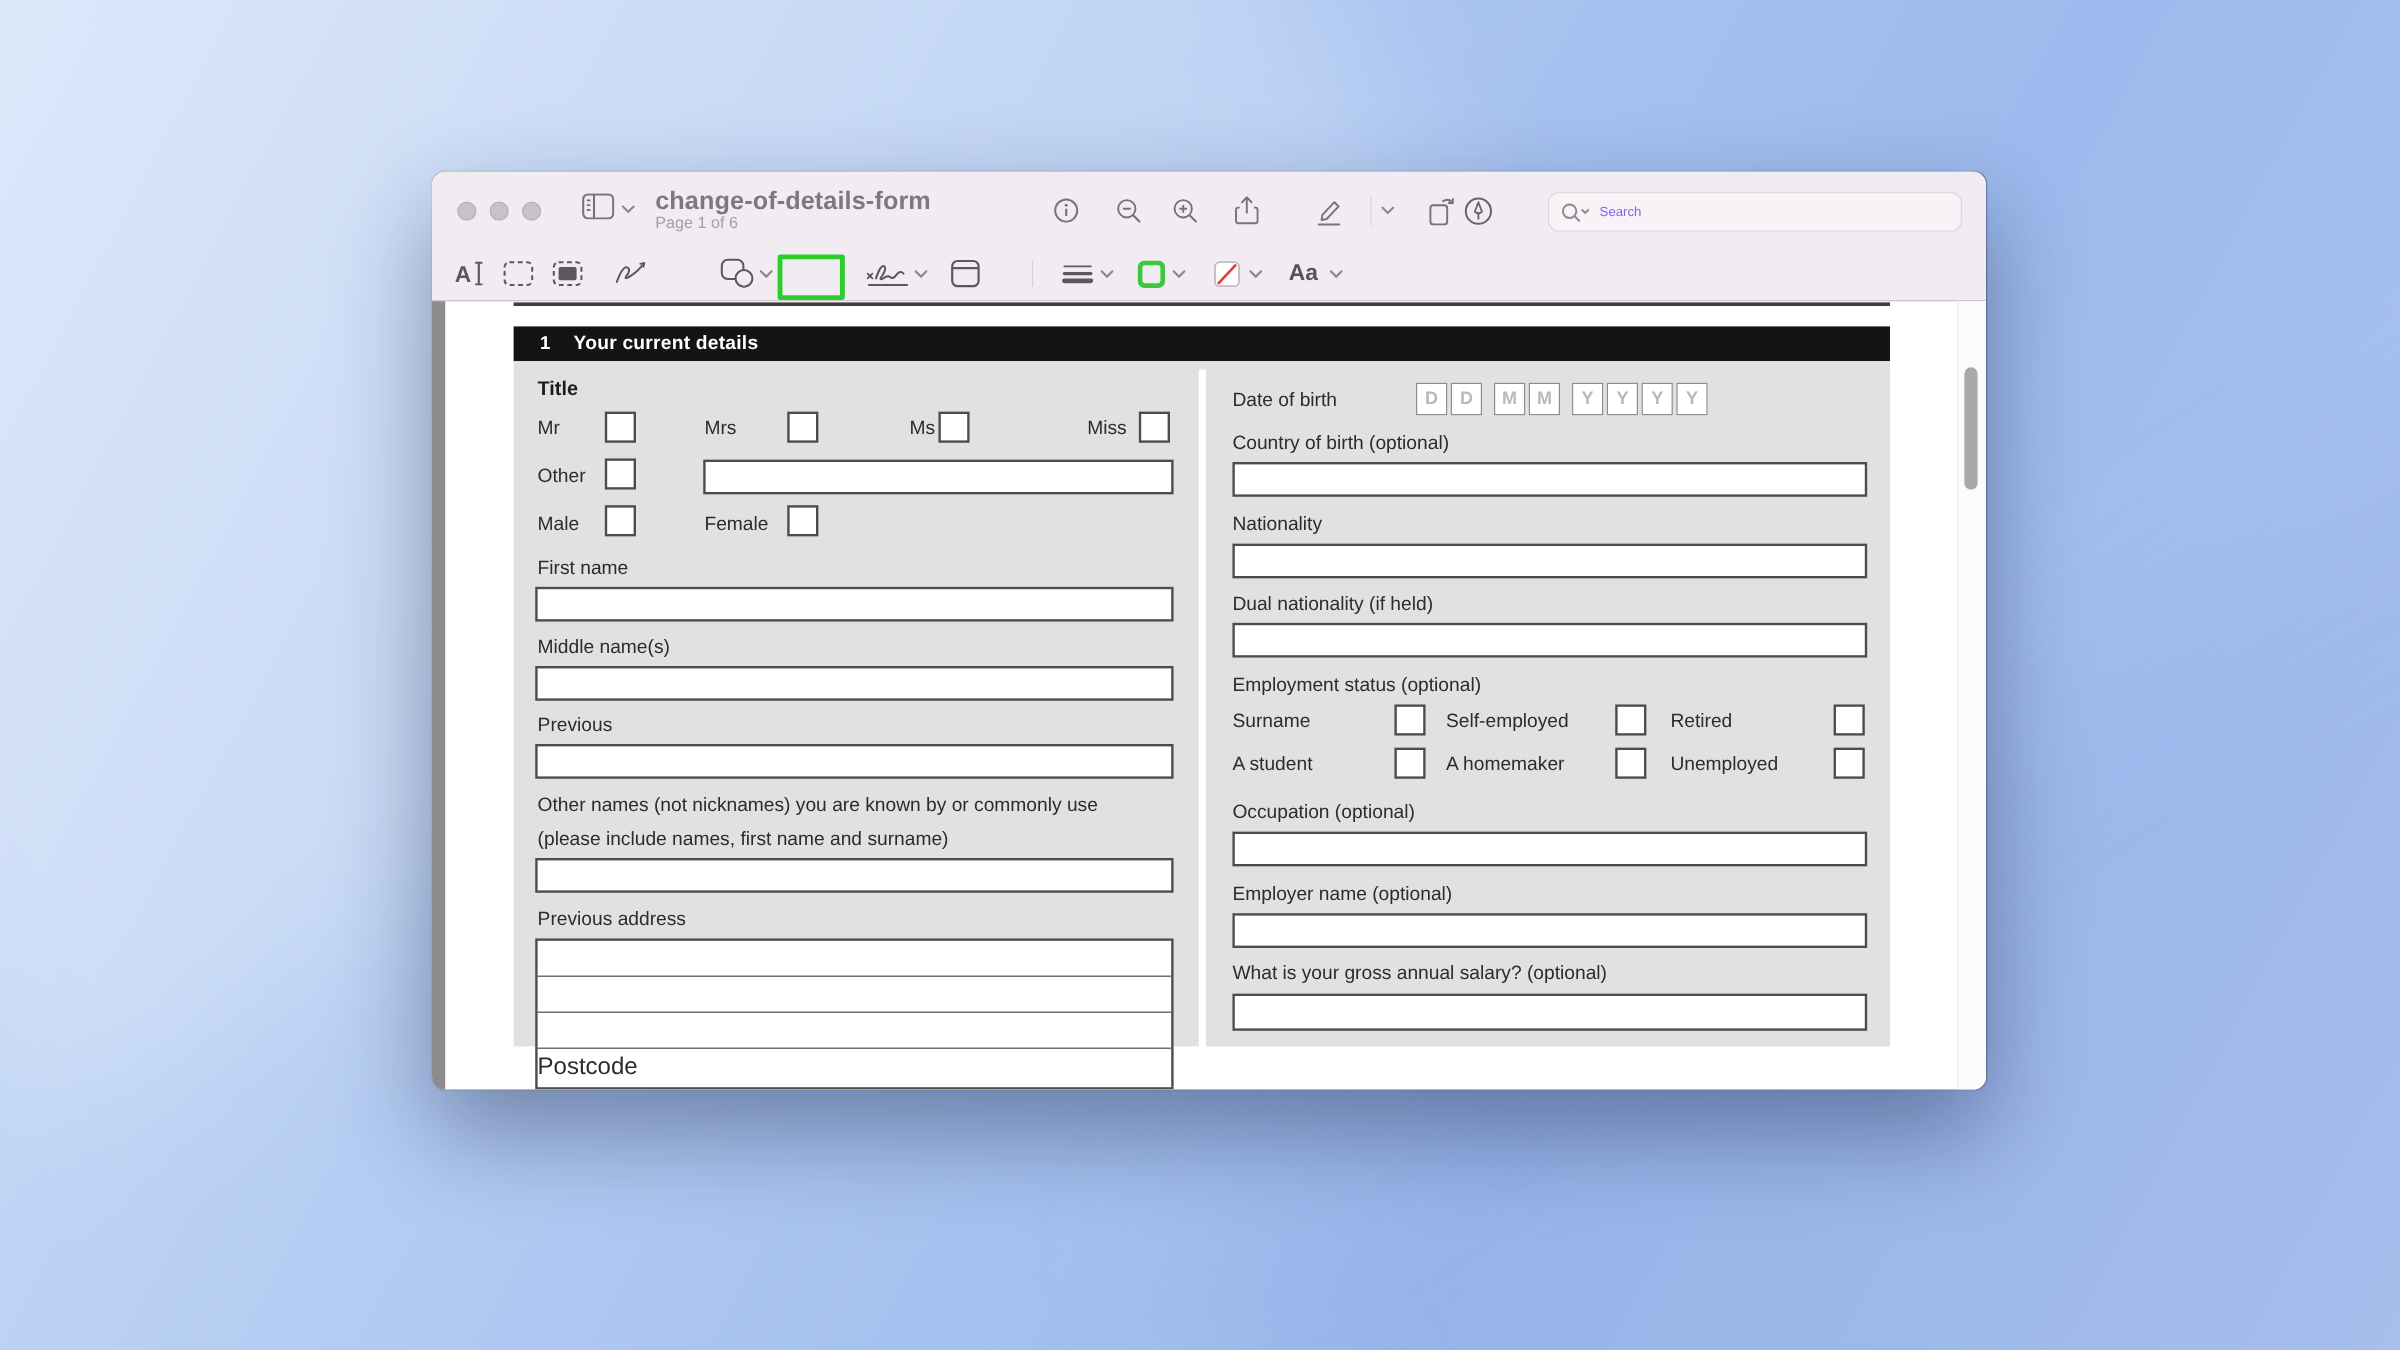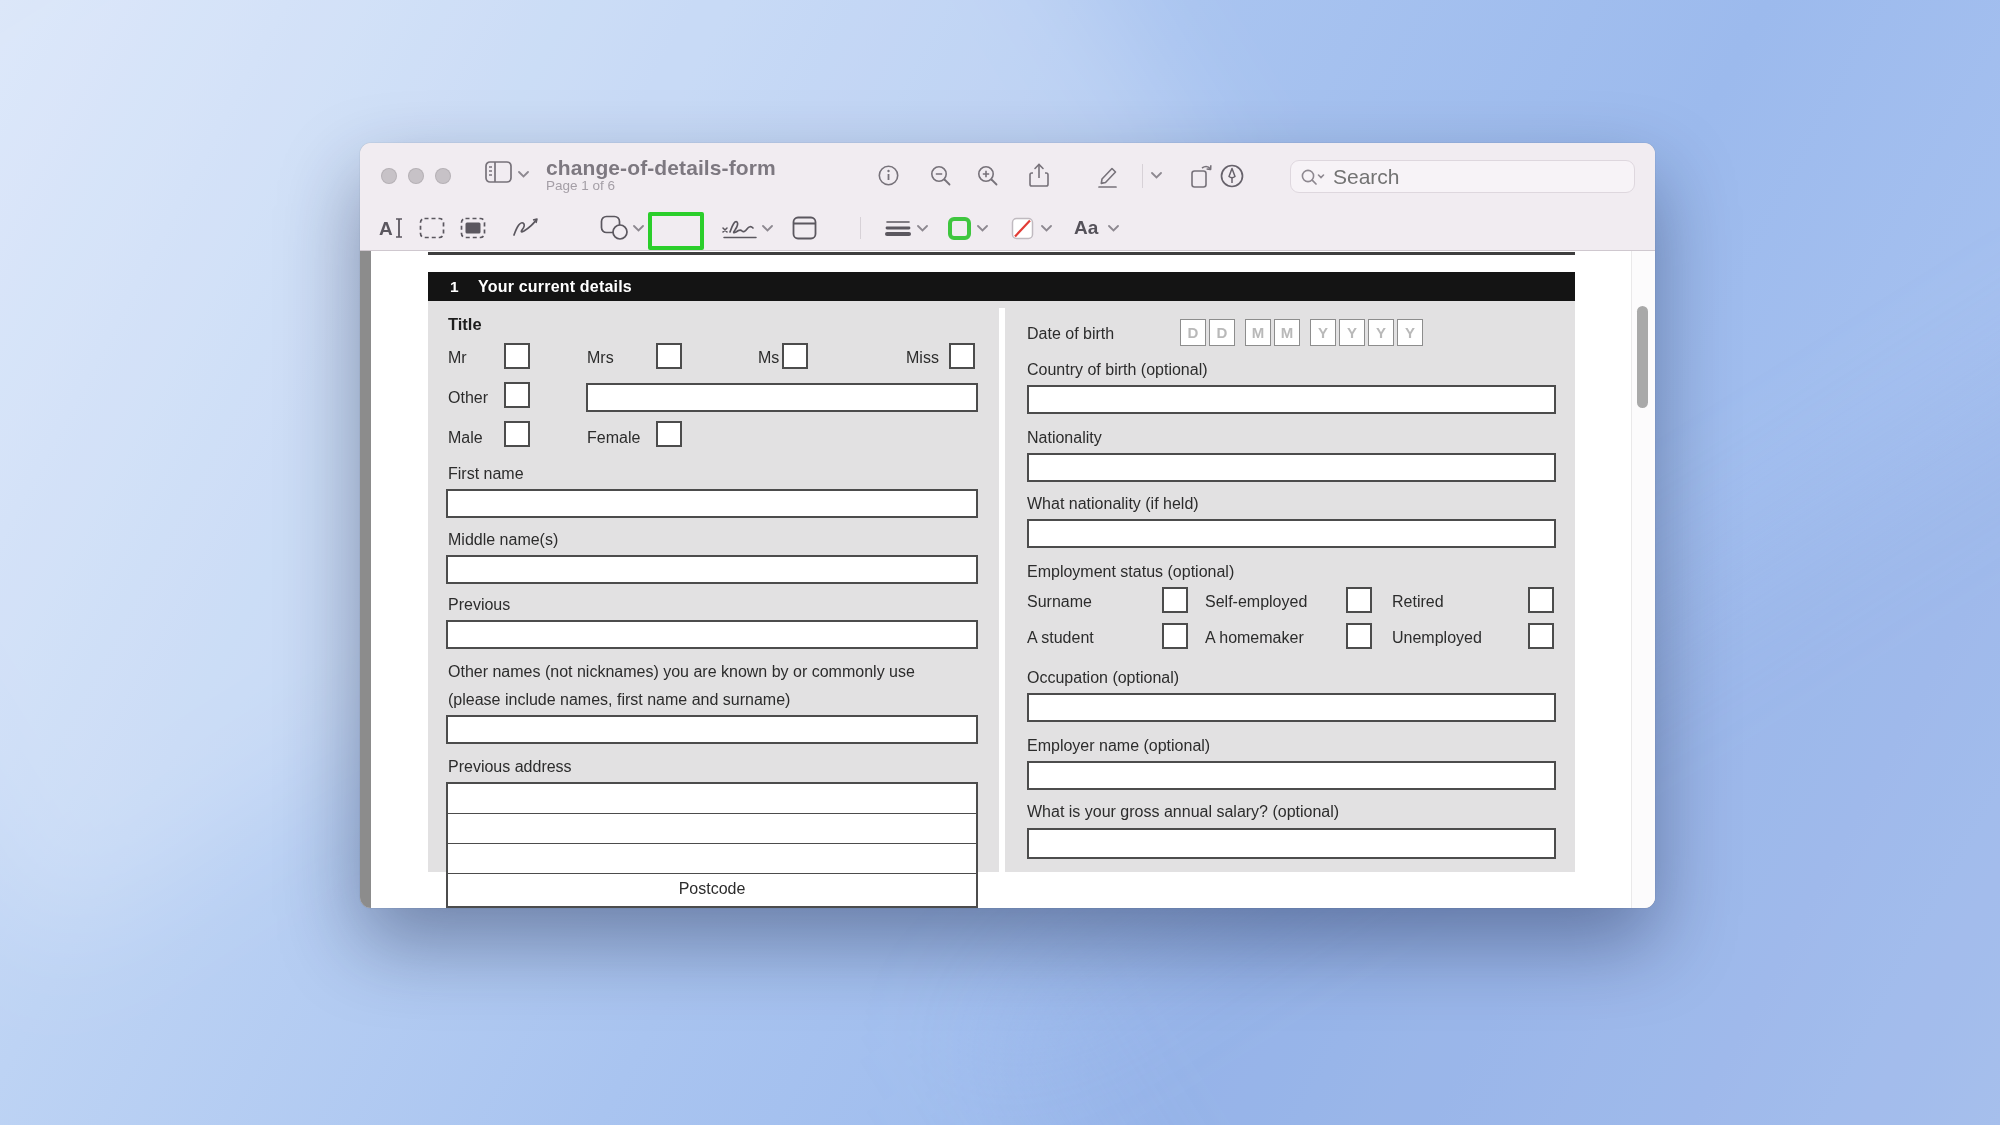--- a/index.html
+++ b/index.html
@@ -20,21 +20,21 @@
   .titlebar { position:absolute; left:0; top:0; width:100%; height:62px; background:#f1ecf1; }
   .light { position:absolute; top:25px; width:16px; height:16px; border-radius:50%;
     background:#c7c2c7; border:1px solid rgba(0,0,0,.09); }
   .win-title { position:absolute; left:186px; top:13px; font-size:21px; font-weight:bold; color:#7d7880; letter-spacing:.1px; }
   .win-sub   { position:absolute; left:186px; top:35px; font-size:13.5px; color:#a49ea6; }
   .ticon { position:absolute; display:flex; align-items:center; justify-content:center; color:#77727a; }
   .tb-divider { position:absolute; width:1px; height:24px; background:#d7d1d7; top:21px; }
   .search-field { position:absolute; left:930px; top:17px; width:345px; height:33px;
     background:#f7f3f7; border:1px solid #ded7de; border-radius:9px;
     display:flex; align-items:center; padding-left:10px; gap:7px; }
-  .search-ph { font-size:21px; color:#737373; }
+  .search-ph { font-size:11px; color:#8b5cf6; }
 
   
   .mtoolbar { position:absolute; left:0; top:62px; width:100%; height:46px; background:#f1ecf1;
     border-bottom:1px solid #cfc8cf; }
   .micon { position:absolute; top:0; height:46px; display:flex; align-items:center; justify-content:center; color:#5b575f; }
   .m-divider { position:absolute; left:500px; top:12px; width:1px; height:22px; background:#d7d1d7; }
   .text-tool-btn { position:absolute; left:292px; top:73px; width:48px; height:30px; background:#ddd8dd;
     border-radius:6px; display:flex; align-items:center; justify-content:center; }
   .green-annot { position:absolute; left:288px; top:69px; width:56px; height:38px;
     border:4px solid #2bce2b; border-radius:2px; z-index:5; }
@@ -50,21 +50,21 @@
   .formbox { position:absolute; left:57px; top:50px; width:1147px; height:571px; background:#e2e1e2; }
   .colgap { position:absolute; left:571px; top:7px; width:6px; height:589px; background:#ffffff; }
 
   .lb  { position:absolute; font-size:16px; color:#2c2c2c; white-space:nowrap; }
   .lbb { position:absolute; font-size:16.5px; font-weight:bold; color:#1d1d1d; white-space:nowrap; }
   .cb  { position:absolute; width:26px; height:26px; background:#fff; border:2px solid #4c4c4c; }
   .inp { position:absolute; height:29px; background:#fff; border:2px solid #4c4c4c; }
   .addr { position:absolute; left:18px; top:481px; width:532px; height:126px; background:#fff; border:2px solid #4c4c4c; }
   .addr .row { height:30px; border-bottom:1.5px solid #4c4c4c; }
   .addr .row:last-child { border-bottom:none; height:31px; }
-  .addr .pc { text-align:center; font-size:16px; color:#2c2c2c; line-height:30px; }
+  .addr .pc { text-align:left; font-size:20px; color:#2c2c2c; line-height:30px; }
   .dbox { position:absolute; top:18px; width:26px; height:27px; background:#fff; border:1.5px solid #8d8d8d;
     color:#b9b9b9; font-weight:bold; font-size:15px; text-align:center; line-height:25px; }
 
   
   .sb-track { position:absolute; left:1271px; top:0; width:24px; height:657px;
     background:rgba(252,251,252,.93); border-left:1px solid rgba(0,0,0,.07); }
   .sb-thumb { position:absolute; left:5px; top:55px; width:11px; height:102px; background:#a9a9a9; border-radius:6px; }
 
   svg { display:block; }
 </style>
@@ -335,21 +335,21 @@
           <div class="dbox" style="left:911px">Y</div>
           <div class="dbox" style="left:940px">Y</div>
           <div class="dbox" style="left:969px">Y</div>
 
           <div class="lb" style="left:599px; top:60px">Country of birth (optional)</div>
           <div class="inp" style="left:599px; top:84px; width:529px"></div>
 
           <div class="lb" style="left:599px; top:128px">Nationality</div>
           <div class="inp" style="left:599px; top:152px; width:529px"></div>
 
-          <div class="lb" style="left:599px; top:194px">What nationality (if held)</div>
+          <div class="lb" style="left:599px; top:194px">Dual nationality (if held)</div>
           <div class="inp" style="left:599px; top:218px; width:529px"></div>
 
           <div class="lb" style="left:599px; top:262px">Employment status (optional)</div>
 
           <div class="lb" style="left:599px; top:292px">Surname</div>
           <div class="cb" style="left:734px; top:286px"></div>
           <div class="lb" style="left:777px; top:292px">Self-employed</div>
           <div class="cb" style="left:918px; top:286px"></div>
           <div class="lb" style="left:964px; top:292px">Retired</div>
           <div class="cb" style="left:1100px; top:286px"></div>

